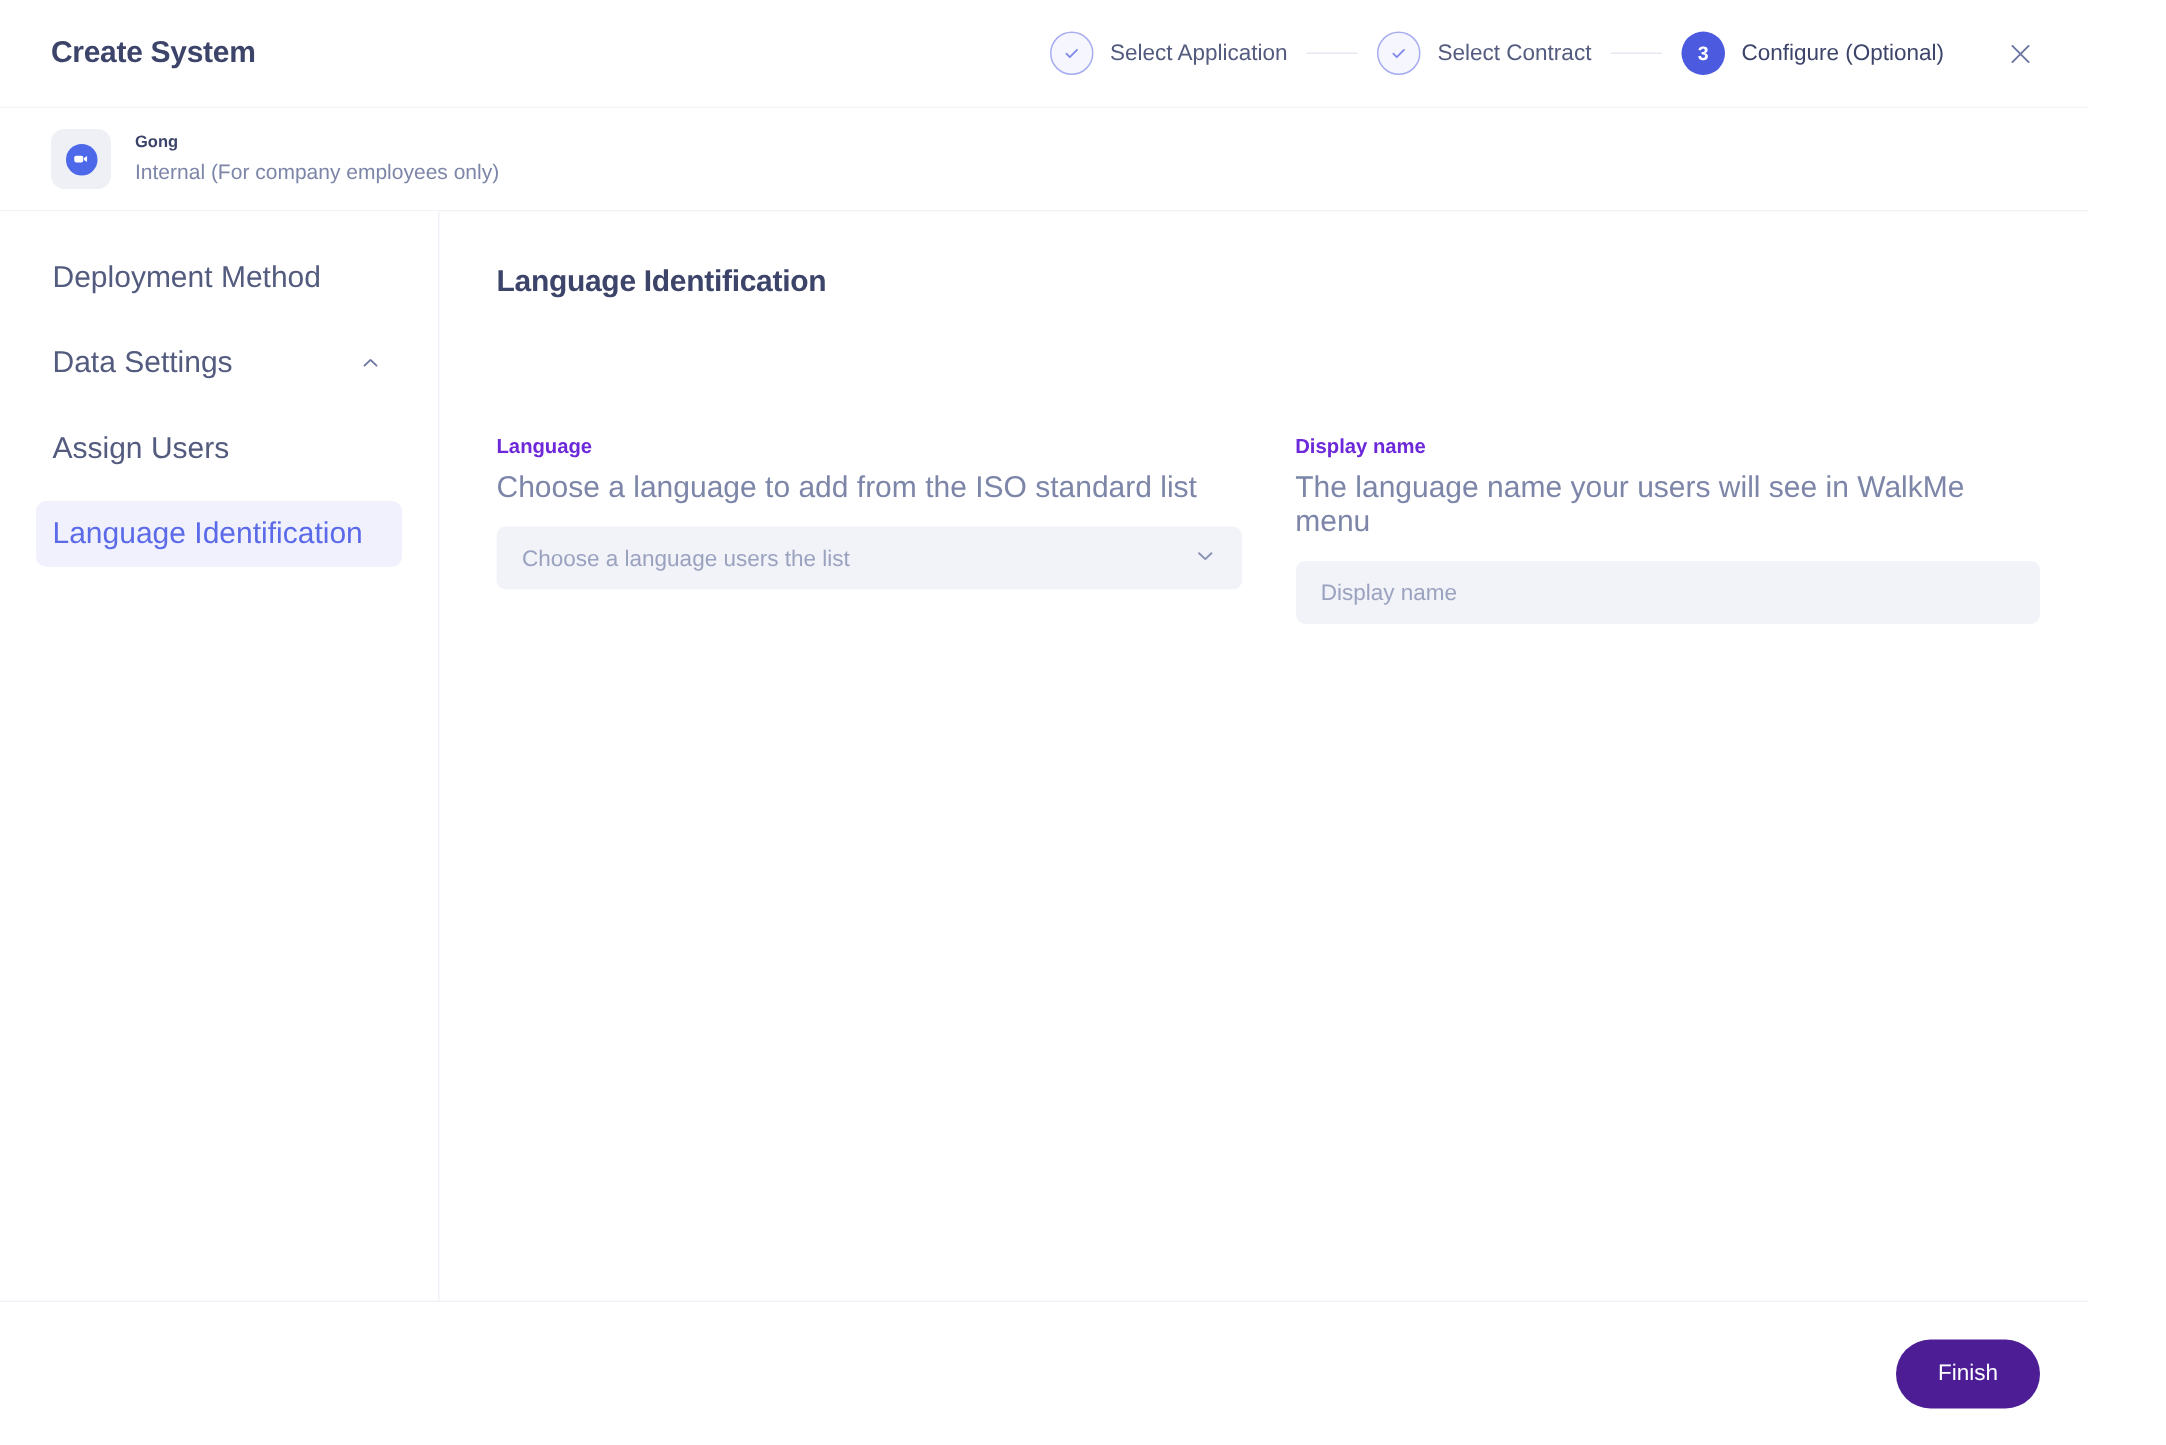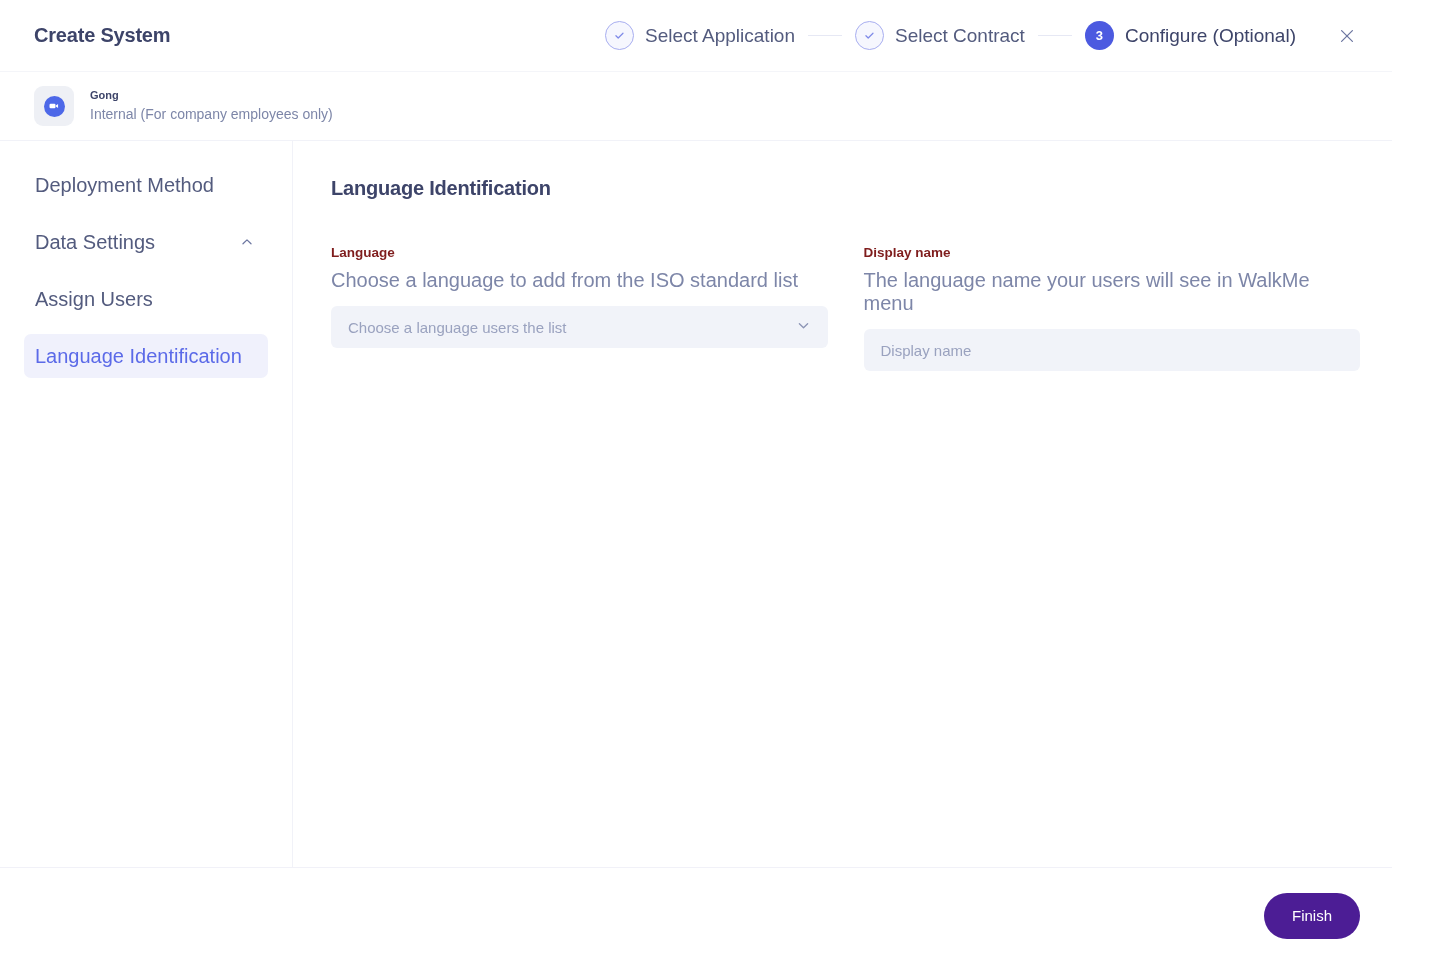--- a/index.html
+++ b/index.html
@@ -68,21 +68,21 @@
     background: #f6f7fe;
   }
   .step-bullet.done svg { display: block; }
   .step-bullet.active {
     background: #4c5ae0;
     color: #ffffff;
     font-size: 13px;
     font-weight: bold;
   }
   .step-label {
-    font-size: 19px;
+    font-size: 15px;
     color: #535b7e;
     white-space: nowrap;
   }
   .step.current .step-label { color: #3d4469; }
   .step-connector {
     width: 34px;
     height: 1.5px;
     background: #e6e8f4;
     margin: 0 13px;
     flex: 0 0 34px;
@@ -182,22 +182,23 @@
 
   .field-grid {
     display: flex;
     gap: 36px;
     max-width: 1082px;
   }
   .field { flex: 1 1 0; min-width: 0; }
   .field-label {
     font-size: 13.5px;
     font-weight: bold;
-    color: #7f1d1d;
+    color: #6d28d9;
     margin-bottom: 9px;
+    margin-top: 45px;
   }
   .field-help {
     font-size: 20px;
     color: #7d86a8;
     margin-bottom: 14px;
   }
   .control {
     height: 42px;
     background: #f1f3f9;
     border: 0;

